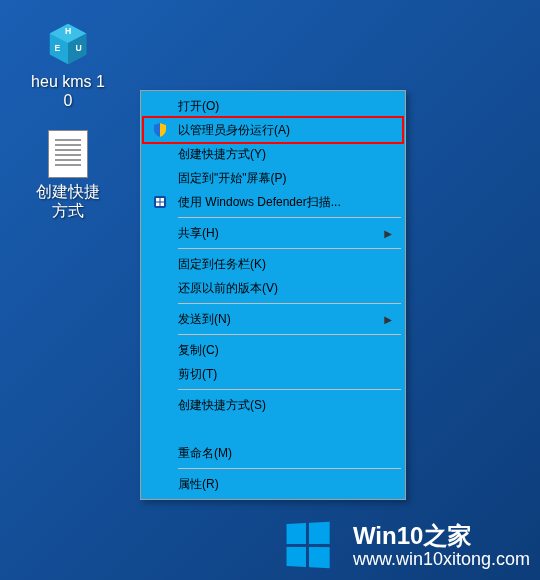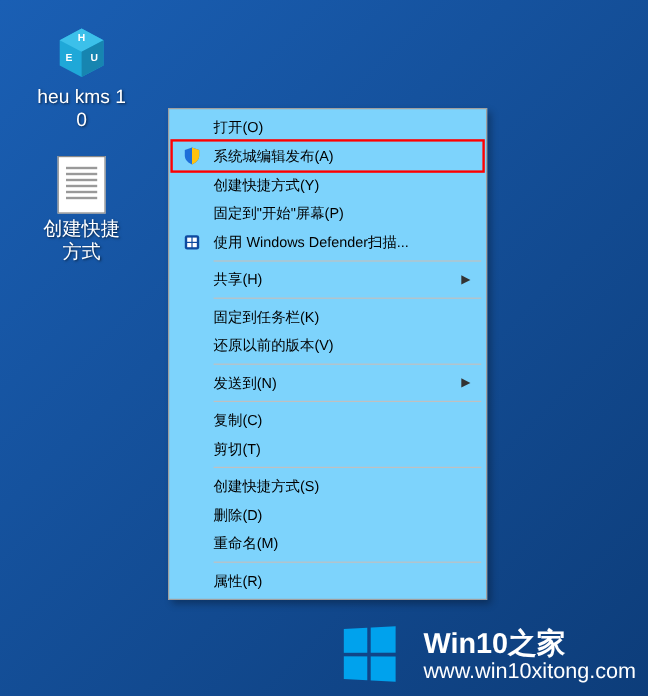--- a/index.html
+++ b/index.html
@@ -55,21 +55,21 @@
     height: 2px;
     background: #999;
     box-shadow: 0 5px 0 #999, 0 10px 0 #999, 0 15px 0 #999, 0 20px 0 #999, 0 25px 0 #999;
   }
 
   .context-menu {
     position: absolute;
     left: 140px;
     top: 90px;
     width: 266px;
-    background: #7dd3fc;
+    background: #0ea5e9;
     border: 1px solid #a0a0a0;
     box-shadow: 3px 3px 6px rgba(0,0,0,0.3);
     padding: 3px 3px;
   }
   .menu-item {
     display: flex;
     align-items: center;
     height: 24px;
     padding: 0 30px 0 34px;
     position: relative;
@@ -162,21 +162,21 @@
       <span class="mi-label">打开(O)</span>
     </div>
 
     <div class="menu-item">
       <span class="mi-icon">
         <svg width="16" height="16" viewBox="0 0 16 16">
           <path d="M8 1 L14 3 V8 C14 11 11 14 8 15 C5 14 2 11 2 8 V3 Z" fill="#1e6fd9"></path>
           <path d="M8 1 L14 3 V8 C14 11 11 14 8 15 V1 Z" fill="#ffc20e"></path>
         </svg>
       </span>
-      <span class="mi-label">系统城编辑发布(A)</span>
+      <span class="mi-label">以管理员身份运行(A)</span>
     </div>
 
     <div class="menu-item">
       <span class="mi-icon"></span>
       <span class="mi-label">创建快捷方式(Y)</span>
     </div>
 
     <div class="menu-item">
       <span class="mi-icon"></span>
       <span class="mi-label">固定到"开始"屏幕(P)</span>
@@ -237,21 +237,20 @@
 
     <div class="menu-sep"></div>
 
     <div class="menu-item">
       <span class="mi-icon"></span>
       <span class="mi-label">创建快捷方式(S)</span>
     </div>
 
     <div class="menu-item">
       <span class="mi-icon"></span>
-      <span class="mi-label">删除(D)</span>
     </div>
 
     <div class="menu-item">
       <span class="mi-icon"></span>
       <span class="mi-label">重命名(M)</span>
     </div>
 
     <div class="menu-sep"></div>
 
     <div class="menu-item">

